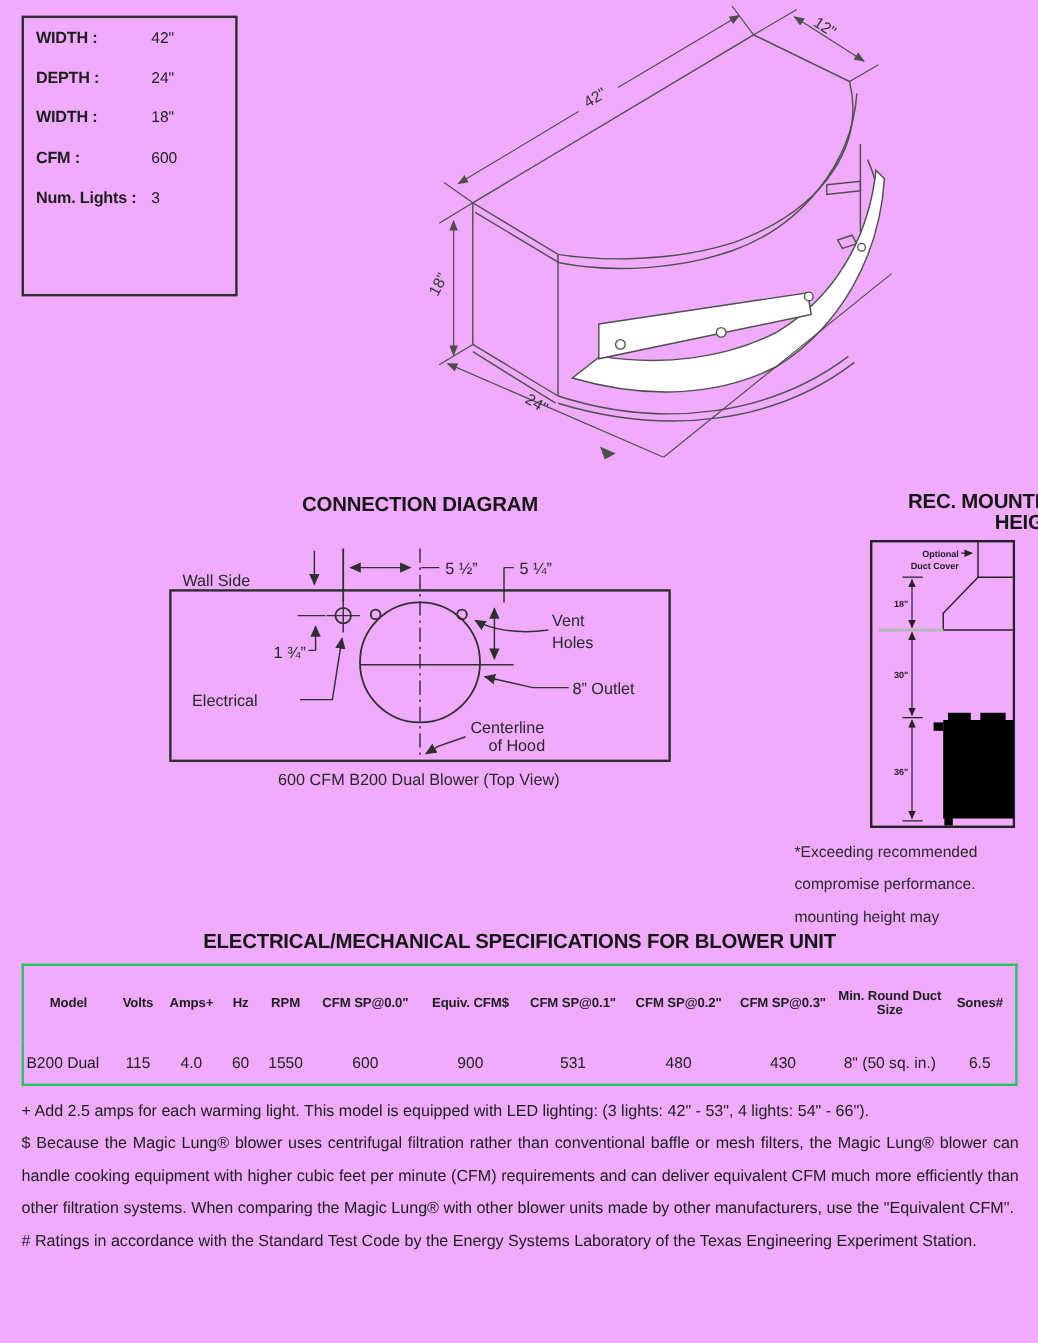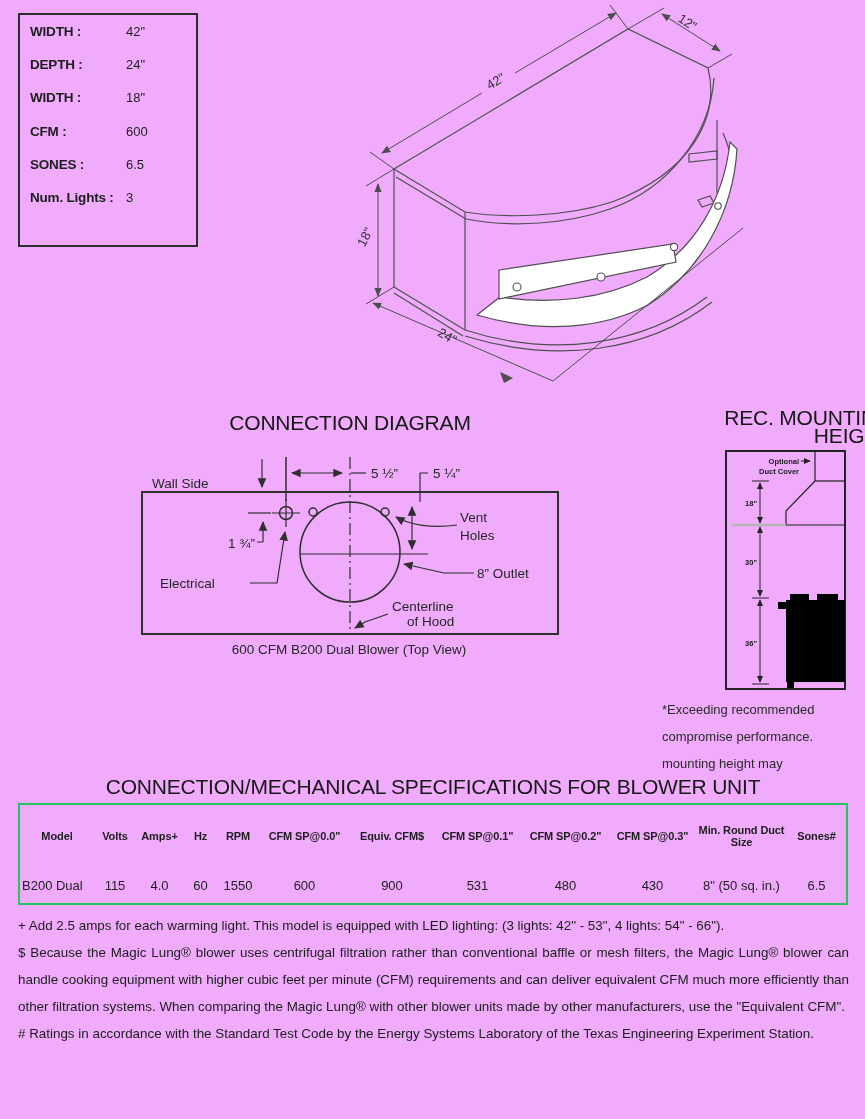--- a/index.html
+++ b/index.html
@@ -7,21 +7,21 @@
         font-family:"Liberation Sans",sans-serif;color:#1d1d1d;overflow:hidden;padding-left:44px;}
   .abs{position:absolute;}
 
   
   .spec-box{left:18px;top:13px;width:180px;height:234px;border:2px solid #2e2e2e;box-sizing:border-box;}
   .spec-row{position:relative;height:33.2px;display:flex;align-items:center;}
   .spec-row .lbl{font-weight:bold;font-size:13.5px;margin-left:10px;letter-spacing:-0.2px;}
   .spec-row .val{position:absolute;left:106px;font-size:13px;}
 
   
-  .h-section{font-weight:normal;font-size:21px;color:#161616;letter-spacing:-0.2px;}
+  .h-section{font-weight:bold;font-size:17px;color:#161616;letter-spacing:-0.2px;}
   .conn-title{left:130px;top:411px;width:440px;text-align:center;}
   .mount-title{right:17px;top:409px;text-align:right;line-height:17.5px;}
   .table-title{left:18px;top:775px;width:830px;text-align:center;}
 
   
   .mount-note{right:17px;top:696px;width:230px;text-align:left;
               font-size:13px;line-height:27px;color:#2a2a2a;}
 
   
   .blower{left:18px;top:803px;}
@@ -54,24 +54,20 @@
       <span class="lbl">DEPTH :</span>
       <span class="val">24"</span>
     </div>
     <div class="spec-row">
       <span class="lbl">WIDTH :</span>
       <span class="val">18"</span>
     </div>
     <div class="spec-row">
       <span class="lbl">CFM :</span>
       <span class="val">600</span>
-    </div>
-    <div class="spec-row">
-      <span class="lbl">SONES :</span>
-      <span class="val">6.5</span>
     </div>
     <div class="spec-row">
       <span class="lbl">Num. Lights :</span>
       <span class="val">3</span>
     </div>
   </div>
 
   <svg class="abs" style="left:352px;top:2px;" width="510" height="392" viewBox="0 0 510 392">
     <defs>
       <marker id="arwI" viewBox="0 0 10 10" refX="9" refY="5" markerWidth="9" markerHeight="9" orient="auto-start-reverse">
@@ -232,21 +228,21 @@
       <text class="dwg-small" x="32" y="196" text-anchor="end">36"</text>
     </g>
   </svg>
 
   <div class="abs mount-note">
     <div>*Exceeding recommended</div>
     <div>compromise performance.</div>
     <div>mounting height may</div>
   </div>
 
-  <div class="abs h-section table-title">CONNECTION/MECHANICAL SPECIFICATIONS FOR BLOWER UNIT</div>
+  <div class="abs h-section table-title">ELECTRICAL/MECHANICAL SPECIFICATIONS FOR BLOWER UNIT</div>
 
   <div class="abs blower">
     <table class="spec">
       <colgroup>
         <col style="width:75px">
           <col style="width:42px">
           <col style="width:47px">
           <col style="width:35px">
         <col style="width:40px">
           <col style="width:93px">

